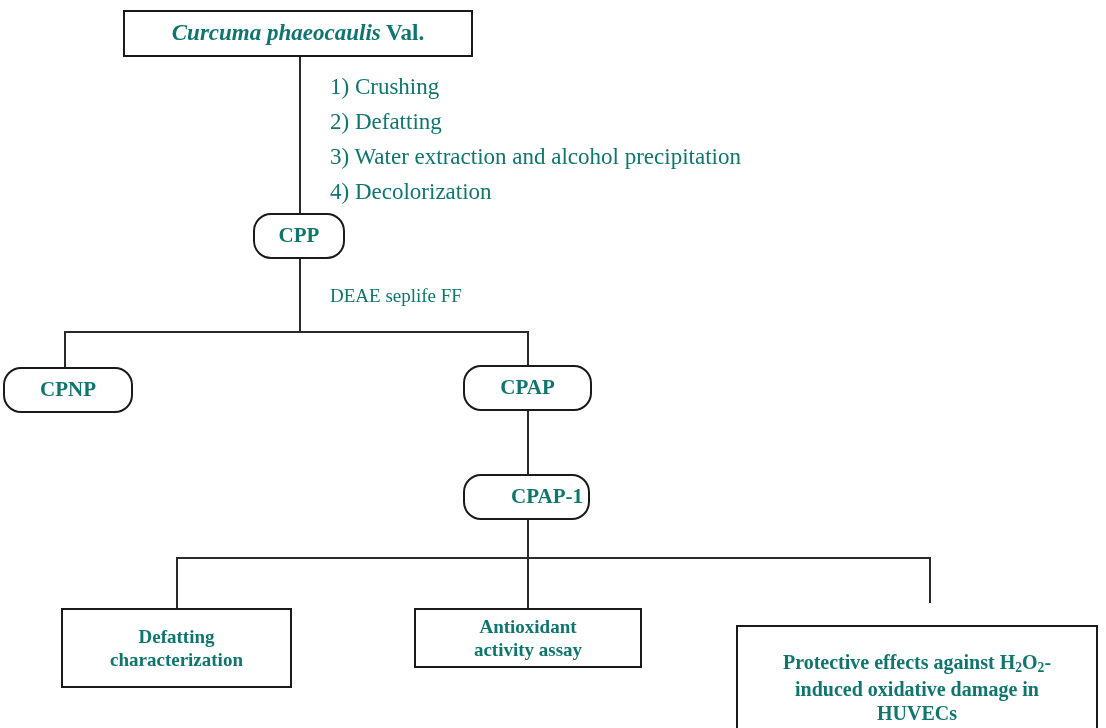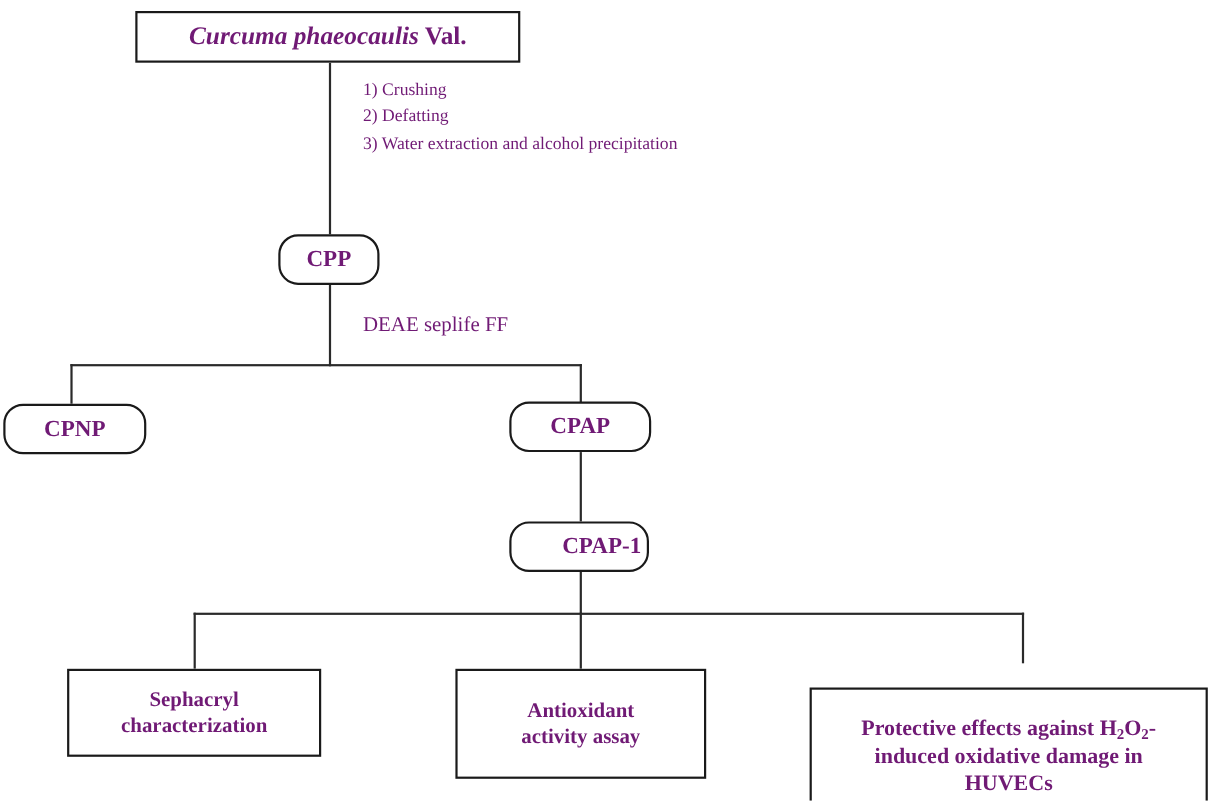--- a/index.html
+++ b/index.html
@@ -7,21 +7,21 @@
     padding: 0;
     background: #ffffff;
   }
   #flowchart {
     position: relative;
     width: 1106px;
     height: 728px;
     background: #ffffff;
     overflow: hidden;
     font-family: "Liberation Serif", "DejaVu Serif", serif;
-    color: #701a75;
+    color: #0f766e;
   }
 
   
   .node {
     position: absolute;
     box-sizing: border-box;
     border: 2px solid #1a1a1a;
     background: #ffffff;
     display: flex;
     align-items: center;
@@ -70,41 +70,42 @@
 
   
   .label {
     position: absolute;
     font-size: 19px;
     white-space: nowrap;
     z-index: 2;
   }
   .steps {
     position: absolute;
-    font-size: 16px;
+    font-size: 23px;
     line-height: 1.52;
     z-index: 2;
   }
   .steps div { white-space: nowrap; }
 </style>
 </head>
 <body>
 
 <div id="flowchart">
 
   <div class="node node-title" style="left:123px; top:10px; width:350px; height:47px;">
     <span><span class="sp">Curcuma phaeocaulis</span> <span class="auth">Val.</span></span>
   </div>
 
   <div class="ln v" style="left:299px; top:57px; height:156px;"></div>
 
   <div class="steps" style="left:330px; top:70px;">
     <div>1) Crushing</div>
     <div>2) Defatting</div>
     <div>3) Water extraction and alcohol precipitation</div>
+    <div>4) Decolorization</div>
   </div>
 
   <div class="node node-frac" style="left:253px; top:213px; width:92px; height:46px;">
     <span>CPP</span>
   </div>
 
   <div class="ln v" style="left:299px; top:259px; height:74px;"></div>
 
   <div class="label" style="left:330px; top:285px;text-align:right;">DEAE seplife FF</div>
 
@@ -128,24 +129,24 @@
   </div>
 
   <div class="ln v" style="left:527px; top:520px; height:38px;"></div>
 
   <div class="ln h" style="left:176px; top:557px; width:755px;"></div>
   <div class="ln v" style="left:176px; top:557px; height:51px;"></div>
   <div class="ln v" style="left:527px; top:557px; height:51px;"></div>
   <div class="ln v" style="left:929px; top:557px; height:46px;"></div>
 
   <div class="node node-outcome" style="left:61px; top:608px; width:231px; height:80px;">
-    <span><span>Sephacryl</span><br><span>characterization</span></span>
+    <span><span>Defatting</span><br><span>characterization</span></span>
   </div>
 
-  <div class="node node-outcome" style="left:414px; top:608px; width:228px; height:100px;">
+  <div class="node node-outcome" style="left:414px; top:608px; width:228px; height:60px;">
     <span><span>Antioxidant</span><br><span>activity assay</span></span>
   </div>
 
   <div class="node node-outcome wide" style="left:736px; top:625px; width:362px; height:125px;">
     <span><span>Protective effects against H</span><sub>2</sub><span>O</span><sub>2</sub><span>-</span><br><span>induced oxidative damage in</span><br><span>HUVECs</span></span>
   </div>
 
 </div>
 
 </body></html>

